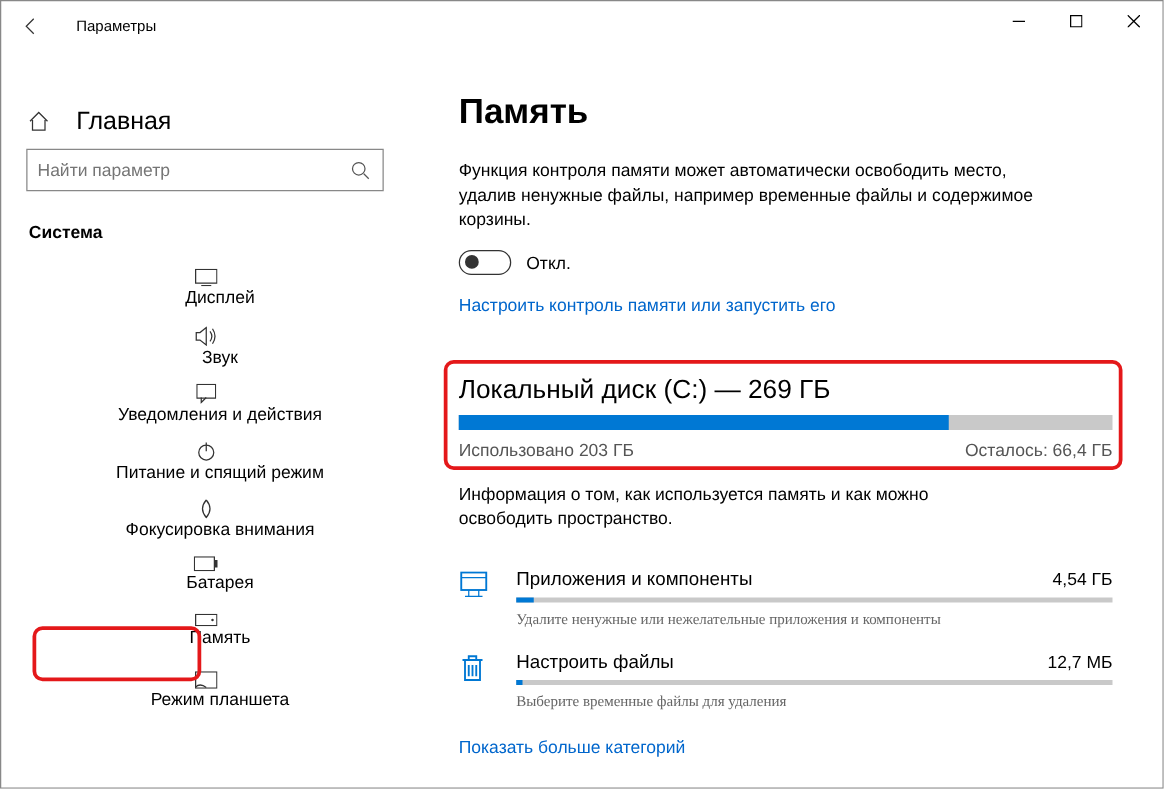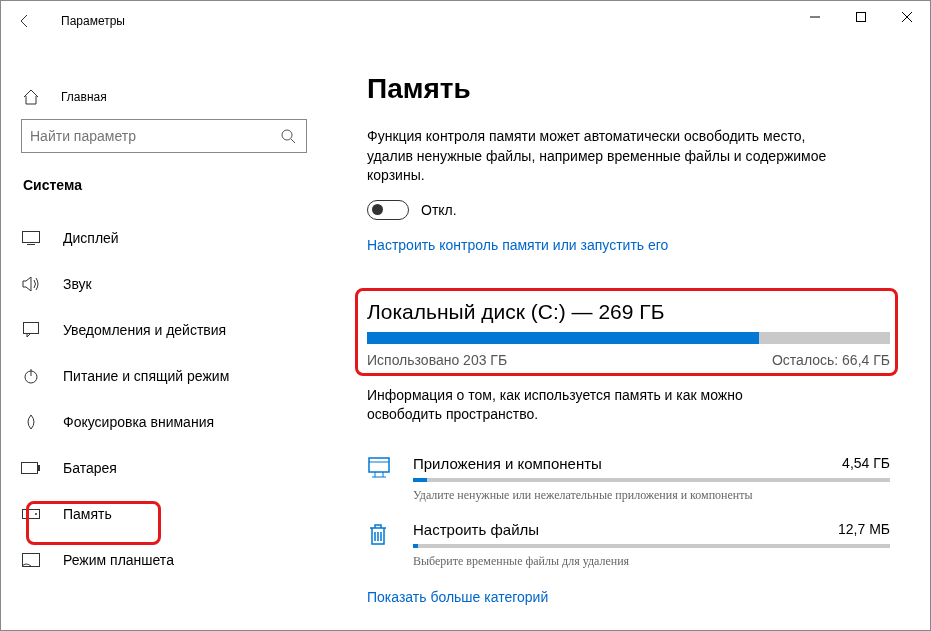--- a/index.html
+++ b/index.html
@@ -7,27 +7,27 @@
 .window { width: 931px; height: 631px; border: 1px solid #888; display: flex; flex-direction: column; position: relative; overflow: hidden; }
 .titlebar { height: 40px; display: flex; align-items: center; padding: 0 8px; }
 .titlebar .back { width: 32px; height: 32px; display: flex; align-items: center; justify-content: center; cursor: pointer; }
 .titlebar .title { font-size: 12px; margin-left: 20px; }
 .win-controls { position: absolute; top: 0; right: 0; display: flex; }
 .win-btn { width: 46px; height: 32px; display: flex; align-items: center; justify-content: center; cursor: pointer; }
 .body { display: flex; flex: 1; overflow: hidden; }
 .sidebar { width: 330px; padding: 0 24px 0 20px; display: flex; flex-direction: column; }
 .home-row { display: flex; align-items: center; height: 40px; margin-top: 36px; cursor: pointer; }
 .home-row .icon { width: 20px; margin-right: 20px; display: flex; justify-content: center; }
-.home-row .label { font-size: 12px; }
+.home-row .label { font-size: 20px; }
 .search { margin-top: 2px; height: 34px; border: 1px solid #888; display: flex; align-items: center; padding: 0 8px; }
 .search input { flex: 1; border: none; outline: none; font-size: 14px; background: transparent; }
 .search .sicon { width: 20px; display: flex; justify-content: center; }
 .section-label { font-size: 14px; font-weight: 600; margin-top: 24px; margin-bottom: 22px; padding-left: 2px; }
 .nav { display: flex; flex-direction: column; margin-left: -20px; margin-right: -24px; }
-.nav-item { display: flex; align-items: center; height: 46px; padding-left: 20px; cursor: pointer; font-size: 14px; }
+.nav-item { display: flex; align-items: center; height: 46px; padding-left: 20px; cursor: pointer; font-size: 14px; flex-direction: column; }
 .nav-item .nicon { width: 20px; margin-right: 22px; display: flex; justify-content: center; align-items: center; }
 .nav-item.selected { position: relative; }
 .highlight-border { border: 3px solid #e4181a; border-radius: 8px; position: absolute; }
 .hl-nav { left: 25px; top: 500px; width: 135px; height: 44px; pointer-events: none; }
 .main { flex: 1; padding: 20px 40px 0 36px; overflow: hidden; }
 .page-title { font-size: 28px; font-weight: 600; margin-top: 12px; margin-bottom: 22px; }
 .desc { font-size: 14px; line-height: 1.4; margin-bottom: 14px; max-width: 470px; }
 .toggle-row { display: flex; align-items: center; margin-bottom: 16px; }
 .toggle { width: 42px; height: 20px; border: 1px solid #333; border-radius: 10px; position: relative; margin-right: 12px; cursor: pointer; }
 .toggle .knob { width: 11px; height: 11px; background: #333; border-radius: 50%; position: absolute; left: 4px; top: 3.5px; }

